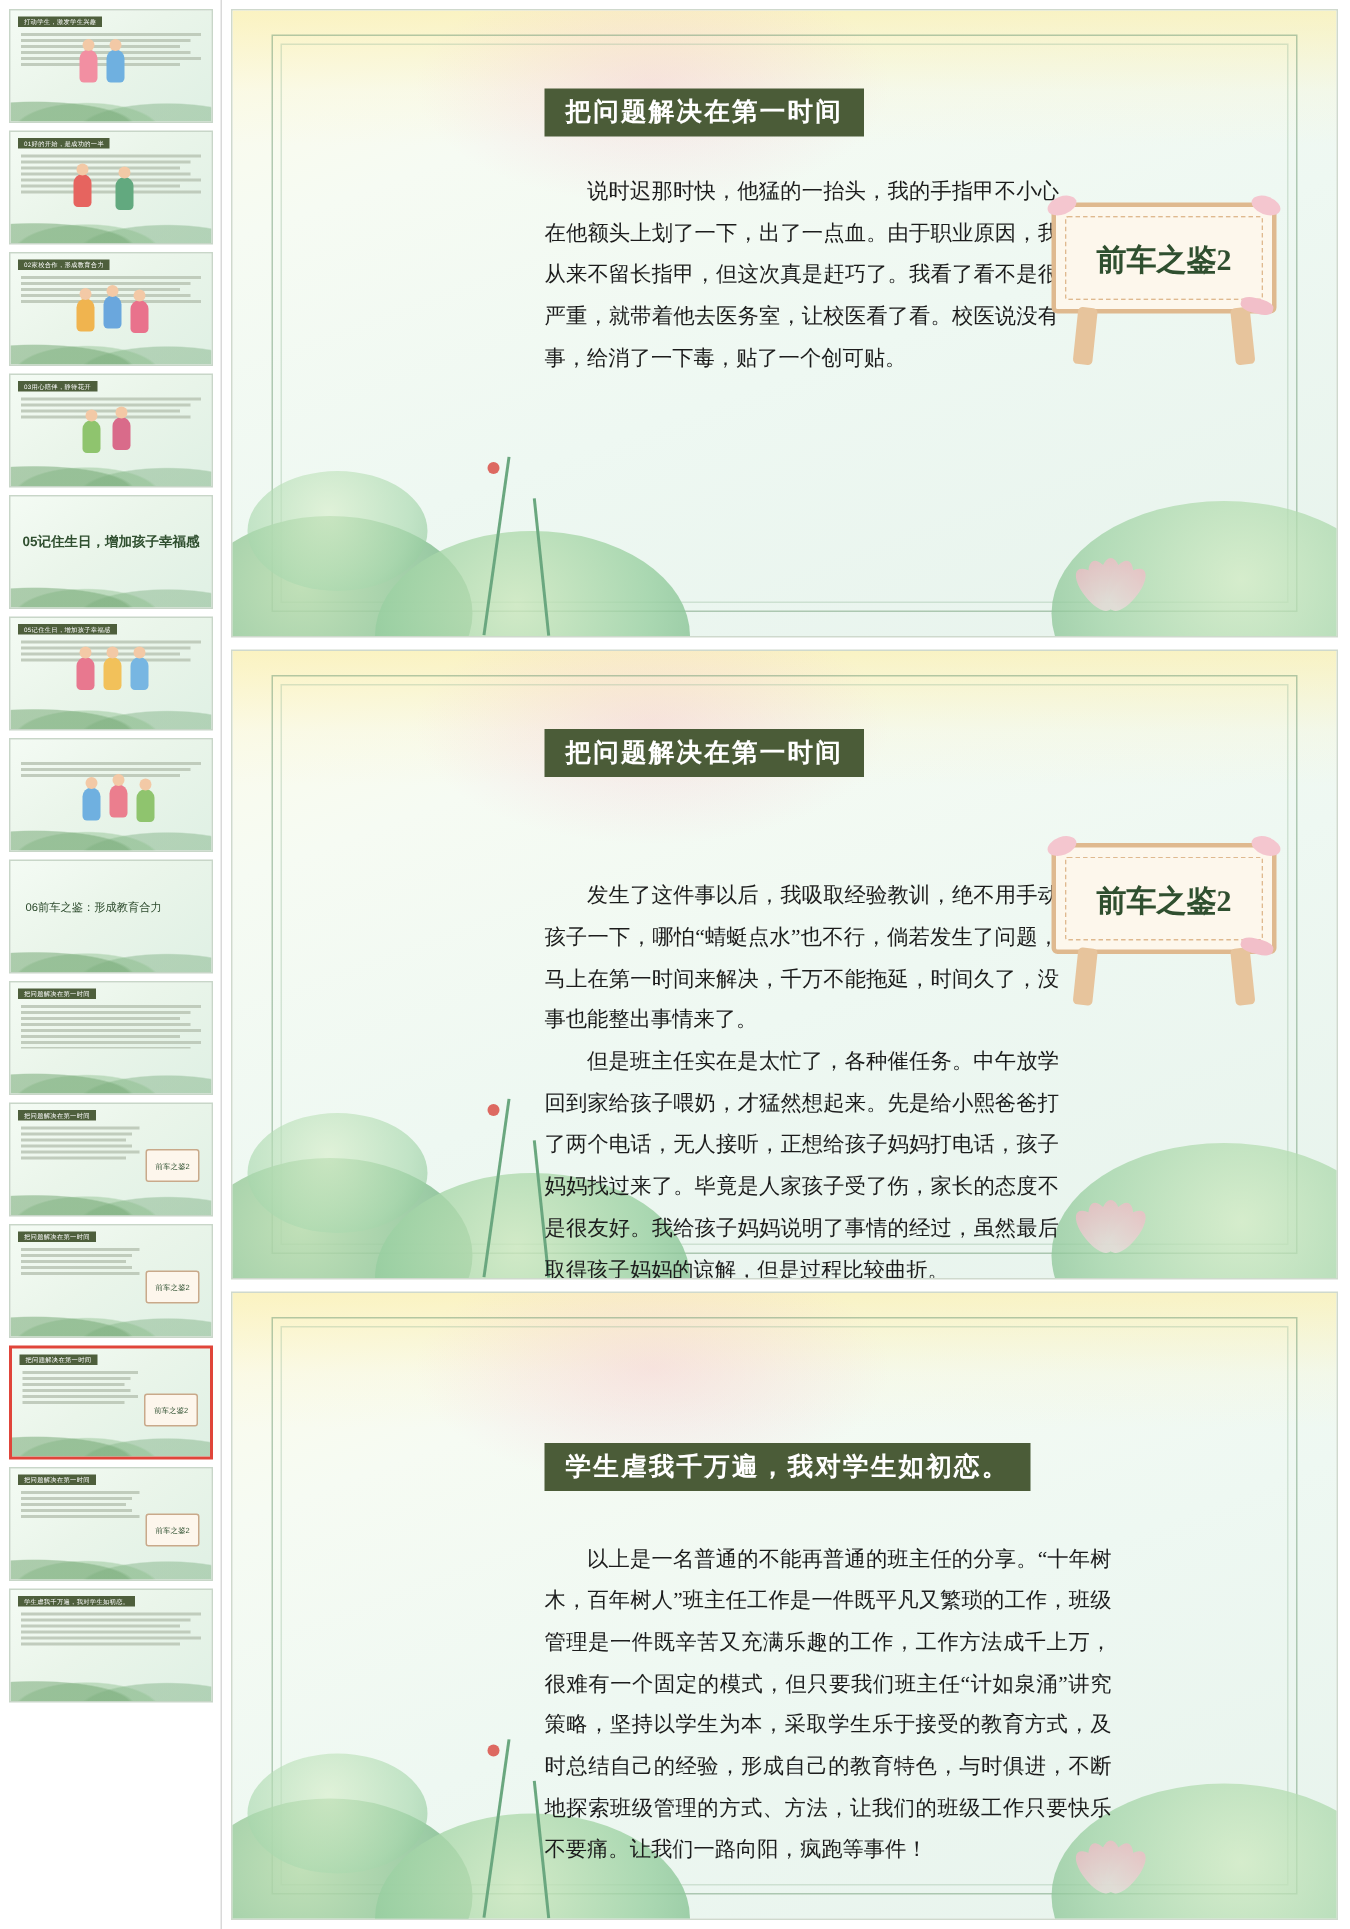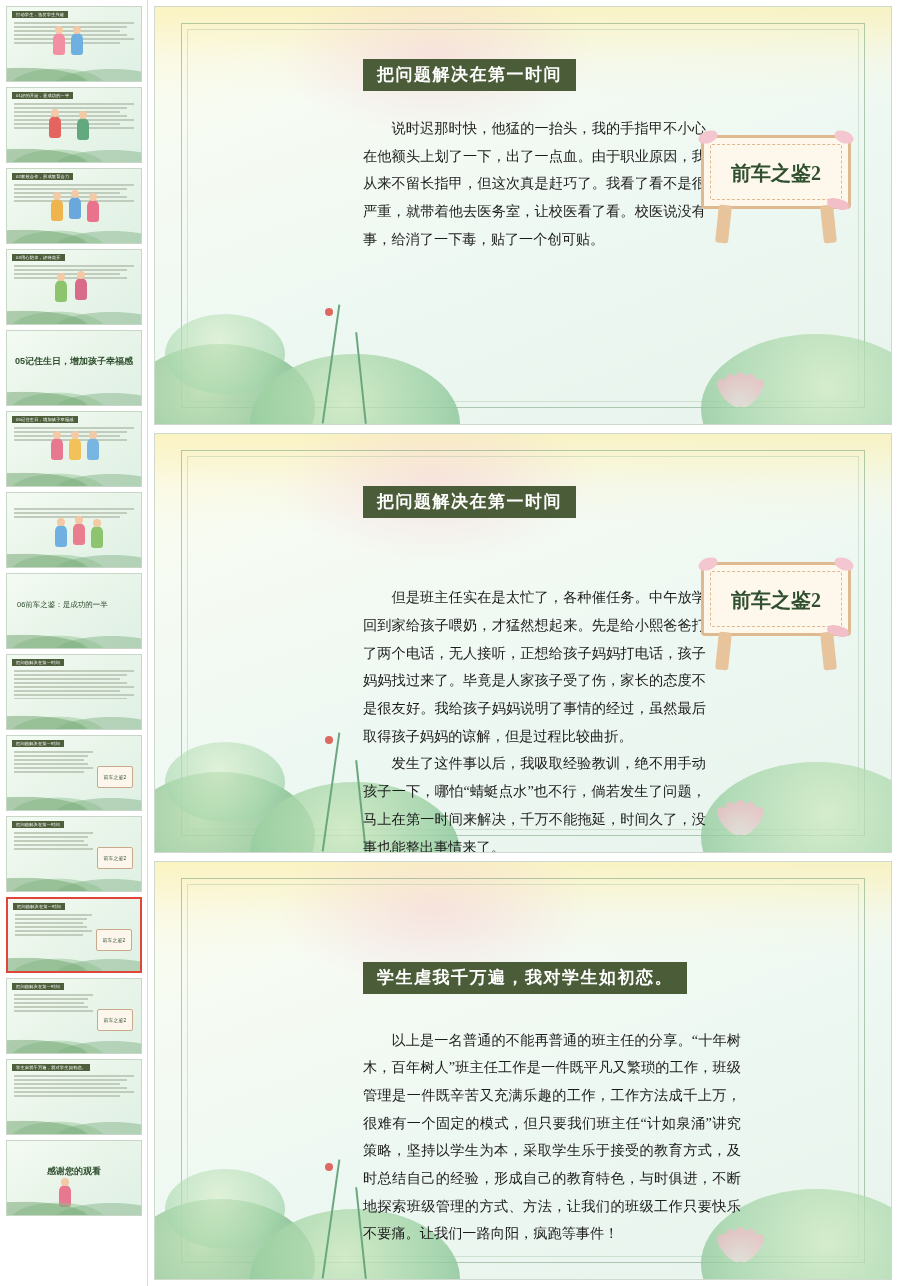--- a/index.html
+++ b/index.html
@@ -397,21 +397,21 @@
           <i></i>
         </div>
       <div class="t-art">
         <div class="f" style="left:8px;top:14px;background:#6fb0e0"></div>
         <div class="f" style="left:26px;top:12px;background:#eb7e8e"></div>
         <div class="f" style="left:44px;top:15px;background:#8fc46e"></div>
       </div>
     </div>
 
     <div class="thumb">
-      <div class="t-sub">06前车之鉴：是成功的一半</div>
+      <div class="t-sub">06前车之鉴：形成教育合力</div>
     </div>
 
     <div class="thumb">
       <div class="t-bar">把问题解决在第一时间</div>
       <div class="t-lines">
           <i></i>
           <i></i>
           <i></i>
           <i></i>
           <i></i>
@@ -476,26 +476,20 @@
       <div class="t-lines">
           <i></i>
           <i></i>
           <i></i>
           <i></i>
           <i></i>
           <i></i>
         </div>
     </div>
 
-    <div class="thumb">
-      <div class="t-title">感谢您的观看</div>
-      <div class="t-art" style="left:52px;top:44px">
-        <div class="f" style="left:0;top:0;background:#e8788f"></div>
-      </div>
-    </div>
 
   </div>
 
   <div class="slides">
 
     <div class="slide s1">
       <div class="wash-top"></div>
       <div class="wash-pink"></div>
       <div class="inner-frame"></div>
 
@@ -549,22 +543,22 @@
         <div class="petal" style="transform:rotate(-40deg)"></div>
         <div class="petal" style="transform:rotate(-20deg)"></div>
         <div class="petal" style="transform:rotate(0deg)"></div>
         <div class="petal" style="transform:rotate(20deg)"></div>
         <div class="petal" style="transform:rotate(40deg)"></div>
       </div>
 
       <div class="slide-title">把问题解决在第一时间</div>
 
       <div class="slide-body">
+        <p>发生了这件事以后，我吸取经验教训，绝不用手动孩子一下，哪怕“蜻蜓点水”也不行，倘若发生了问题，马上在第一时间来解决，千万不能拖延，时间久了，没事也能整出事情来了。</p>
         <p>但是班主任实在是太忙了，各种催任务。中午放学回到家给孩子喂奶，才猛然想起来。先是给小熙爸爸打了两个电话，无人接听，正想给孩子妈妈打电话，孩子妈妈找过来了。毕竟是人家孩子受了伤，家长的态度不是很友好。我给孩子妈妈说明了事情的经过，虽然最后取得孩子妈妈的谅解，但是过程比较曲折。</p>
-        <p>发生了这件事以后，我吸取经验教训，绝不用手动孩子一下，哪怕“蜻蜓点水”也不行，倘若发生了问题，马上在第一时间来解决，千万不能拖延，时间久了，没事也能整出事情来了。</p>
       </div>
 
       <div class="board">
         <div class="plate">
           <div class="bow l"></div>
           <div class="bow r"></div>
           <div class="plate-text">前车之鉴2</div>
         </div>
         <div class="leg a"></div>
         <div class="leg b"></div>

